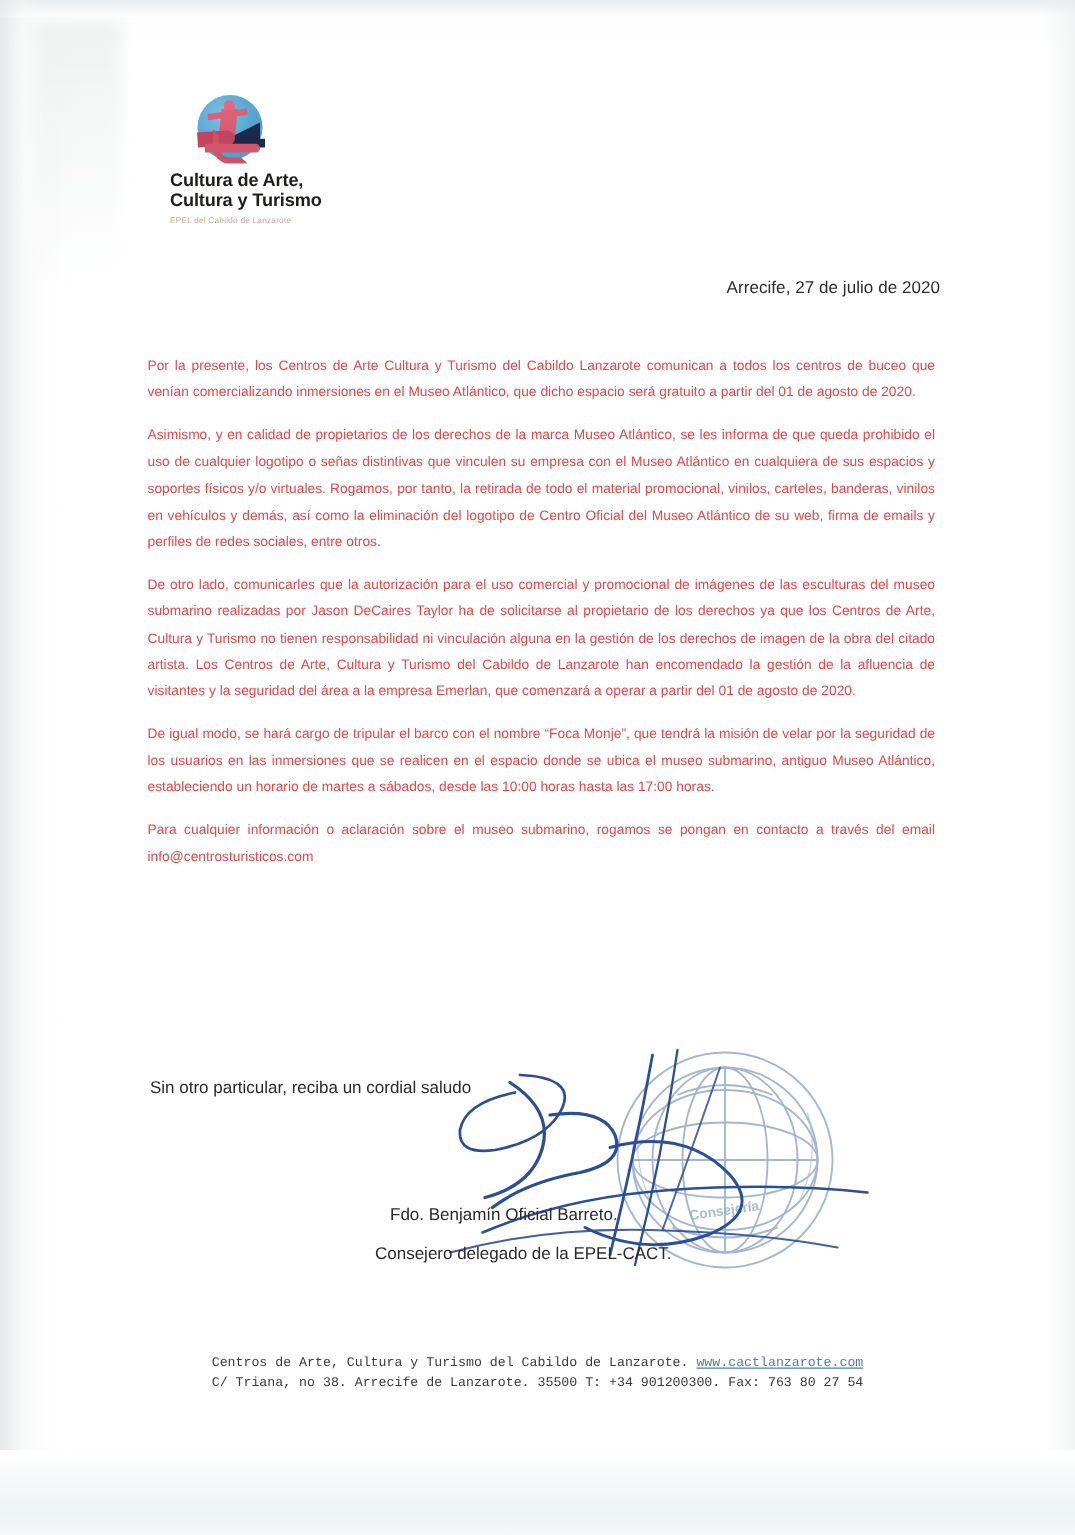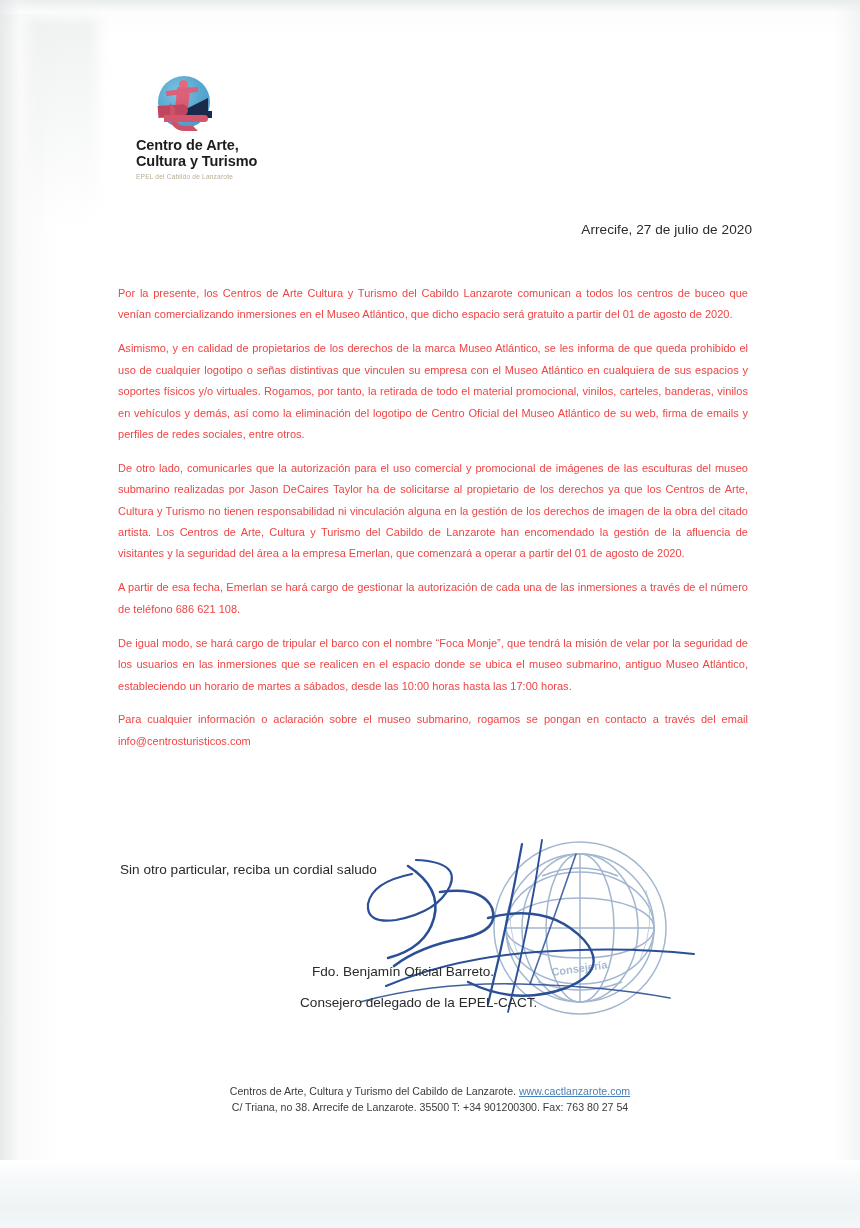--- a/index.html
+++ b/index.html
@@ -217,21 +217,21 @@
     font-size: 13.6px;
     color: #2a2a2a;
   }
 
   
   .footer {
     position: absolute;
     left: 0; right: 0;
     top: 1084px;
     text-align: center;
-    font-family: Liberation Sans, sans-serif;
+    font-family: Liberation Mono, monospace;
     font-size: 10.6px;
     color: #3b3b3b;
     line-height: 15.5px;
   }
   .footer-url {
     color: #4a7fb5;
     text-decoration: underline;
   }
 </style>
 </head>
@@ -251,32 +251,31 @@
       <div class="logo-circle"></div>
       <div class="logo-figure-head"></div>
       <div class="logo-figure-body"></div>
       <div class="logo-arm"></div>
       <div class="logo-wedge-dark"></div>
       <div class="logo-bar-dark"></div>
       <div class="logo-swoosh"></div>
       <div class="logo-hook"></div>
       <div class="logo-swoosh-lower"></div>
     </div>
-    <div class="brand-line1">Centro de Arte,</div>
+    <div class="brand-line1">Cultura de Arte,</div>
     <div class="brand-line2">Cultura y Turismo</div>
     <div class="brand-sub">EPEL del Cabildo de Lanzarote</div>
   </div>
 
   <div class="date-line">Arrecife, 27 de julio de 2020</div>
 
   <div class="body-block">
     <p class="para">Por la presente, los Centros de Arte Cultura y Turismo del Cabildo Lanzarote comunican a todos los centros de buceo que venían comercializando inmersiones en el Museo Atlántico, que dicho espacio será gratuito a partir del 01 de agosto de 2020.</p>
     <p class="para">Asimismo, y en calidad de propietarios de los derechos de la marca Museo Atlántico, se les informa de que queda prohibido el uso de cualquier logotipo o señas distintivas que vinculen su empresa con el Museo Atlántico en cualquiera de sus espacios y soportes físicos y/o virtuales. Rogamos, por tanto, la retirada de todo el material promocional, vinilos, carteles, banderas, vinilos en vehículos y demás, así como la eliminación del logotipo de Centro Oficial del Museo Atlántico de su web, firma de emails y perfiles de redes sociales, entre otros.</p>
     <p class="para">De otro lado, comunicarles que la autorización para el uso comercial y promocional de imágenes de las esculturas del museo submarino realizadas por Jason DeCaires Taylor ha de solicitarse al propietario de los derechos ya que los Centros de Arte, Cultura y Turismo no tienen responsabilidad ni vinculación alguna en la gestión de los derechos de imagen de la obra del citado artista. Los Centros de Arte, Cultura y Turismo del Cabildo de Lanzarote han encomendado la gestión de la afluencia de visitantes y la seguridad del área a la empresa Emerlan, que comenzará a operar a partir del 01 de agosto de 2020.</p>
-    <p class="para">A partir de esa fecha, Emerlan se hará cargo de gestionar la autorización de cada una de las inmersiones a través de el número de teléfono 686 621 108.</p>
     <p class="para">De igual modo, se hará cargo de tripular el barco con el nombre “Foca Monje”, que tendrá la misión de velar por la seguridad de los usuarios en las inmersiones que se realicen en el espacio donde se ubica el museo submarino, antiguo Museo Atlántico, estableciendo un horario de martes a sábados, desde las 10:00 horas hasta las 17:00 horas.</p>
     <p class="para">Para cualquier información o aclaración sobre el museo submarino, rogamos se pongan en contacto a través del email info@centrosturisticos.com</p>
   </div>
 
   <div class="closing">Sin otro particular, reciba un cordial saludo</div>
 
   <div class="sign-zone">
     <svg class="stamp-svg" width="420" height="200" viewBox="0 0 420 200">
       <g stroke="#93aac8" fill="none" stroke-width="1.5" opacity="0.85">
         <circle cx="290" cy="92" r="86"></circle>

